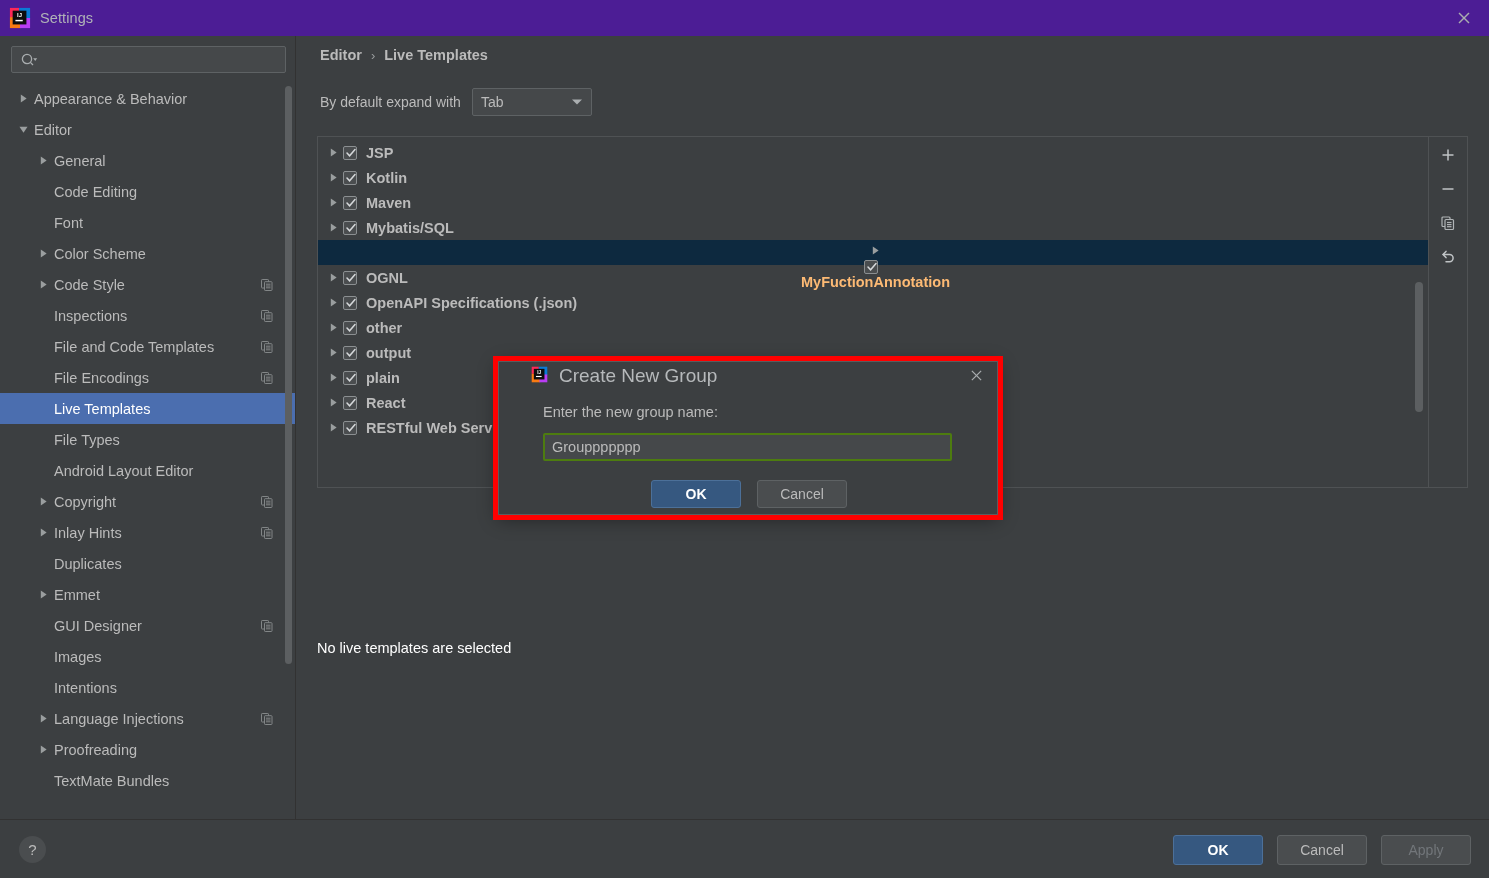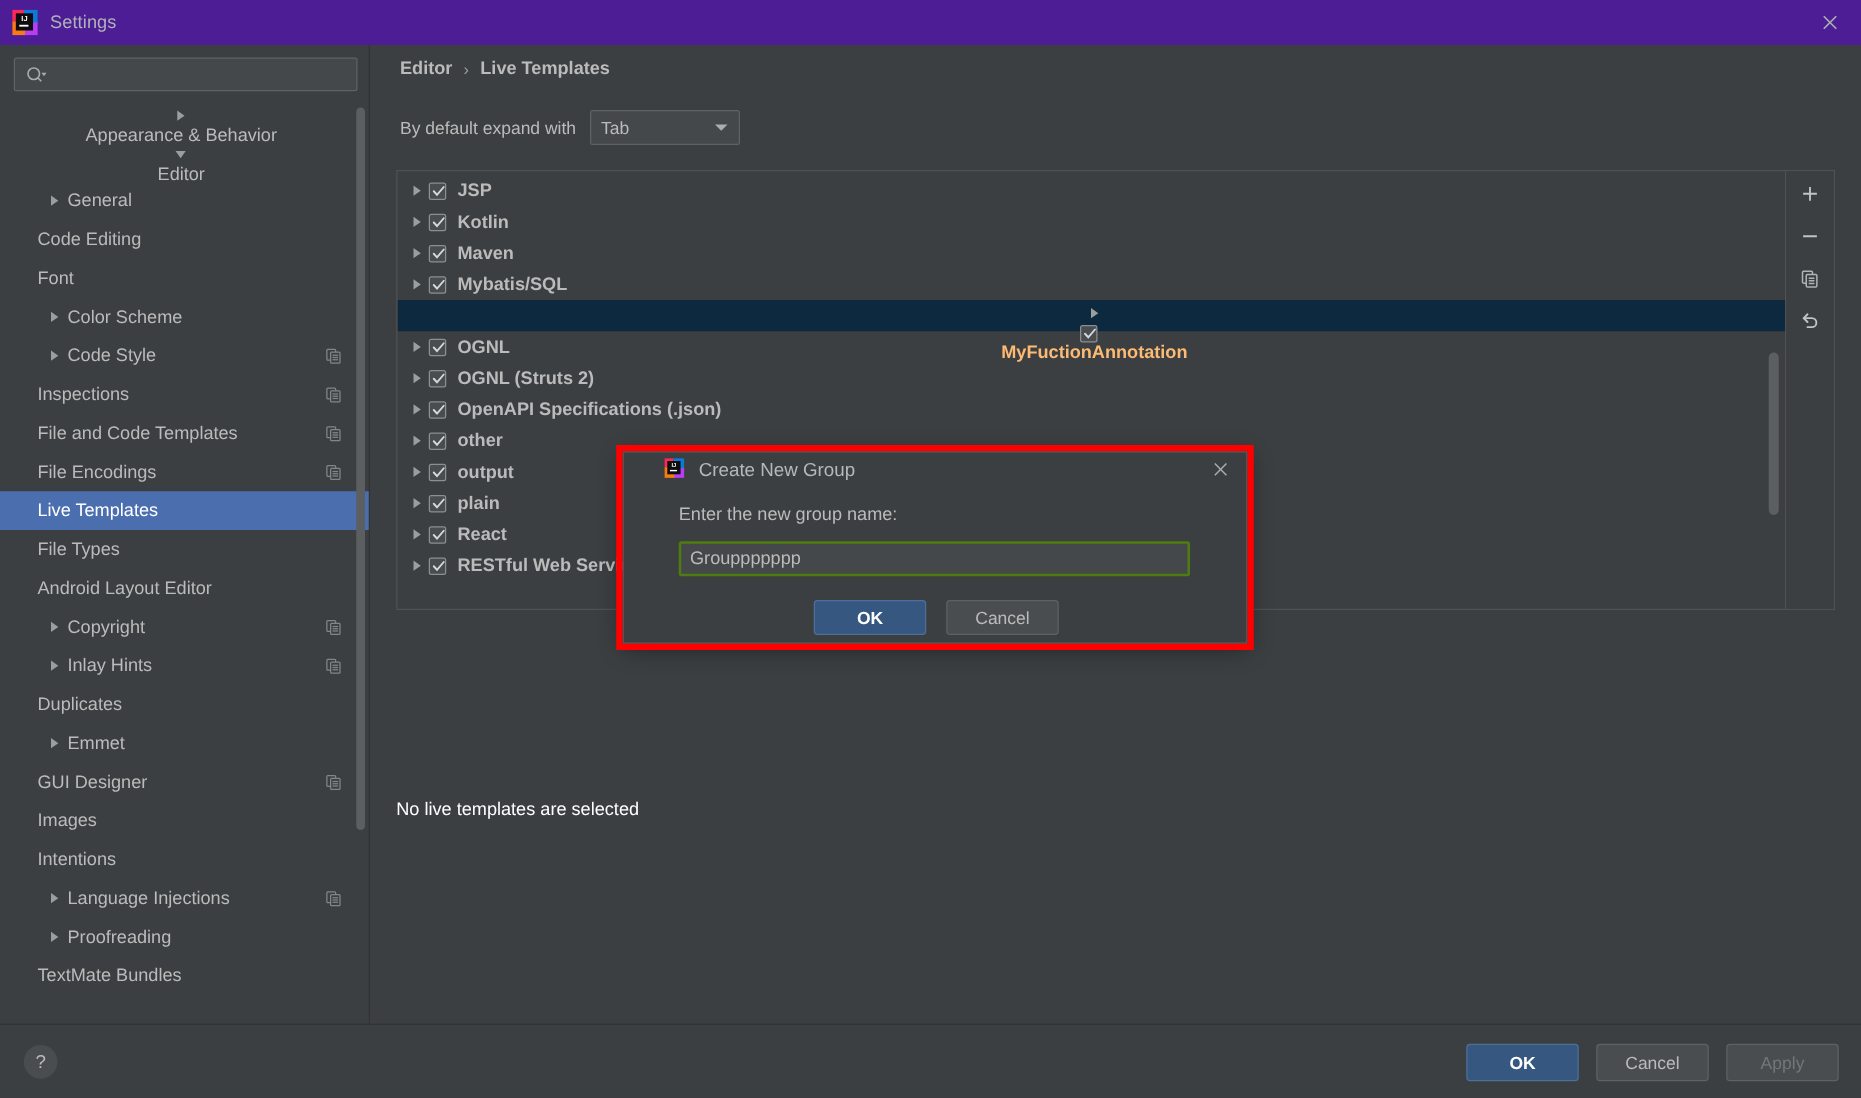--- a/index.html
+++ b/index.html
@@ -82,25 +82,25 @@
   }
   .tree-arrow svg { width: 9px; height: 9px; }
   .tree-label { white-space: nowrap; }
   .tree-copy {
     margin-left: auto; width: 14px; height: 14px;
     flex: 0 0 14px; opacity: .75;
   }
   .tree-copy svg { width: 14px; height: 14px; display: block; }
 
   
-  .lvl0 { padding-left: 14px; flex-direction: column; }
+  .lvl0 { padding-left: 14px; }
   .lvl1 { padding-left: 34px; }
   .lvl0 .tree-label, .lvl1 .tree-label { margin-left: 2px; }
   .lvl0.noarrow { padding-left: 32px; }
-  .lvl1.noarrow { padding-left: 28px; }
+  .lvl1.noarrow { padding-left: 52px; }
 
   .sidebar-scrollbar {
     position: absolute; right: 4px; top: 50px;
     width: 7px; height: 578px;
     background: #5c5f61; border-radius: 4px;
   }
   .sidebar-divider {
     position: absolute; left: 295px; top: 36px;
     width: 1px; height: 783px; background: #323232;
   }
@@ -271,21 +271,21 @@
     display: flex; align-items: center;
     padding-left: 31px;
     position: relative;
   }
   .dlg-logo {
     position: absolute; left: 32px; top: 4px;
     width: 17px; height: 17px;
   }
   .dlg-title-text {
     margin-left: 29px;
-    font-size: 15px; color: #b6b9bb;
+    font-size: 19px; color: #b6b9bb;
   }
   .dlg-close {
     position: absolute; right: 12px; top: 4px;
     width: 18px; height: 18px;
     display: flex; align-items: center; justify-content: center;
     cursor: pointer;
   }
   .dlg-close svg { width: 13px; height: 13px; }
   .dlg-label {
     position: absolute; left: 44px; top: 42px;
@@ -647,33 +647,20 @@
               <svg viewBox="0 0 10 10">
                 <polygon points="2,0.5 8.5,5 2,9.5" fill="#9a9e9f"></polygon>
               </svg>
             </span>
             <span class="tcheck">
               <svg viewBox="0 0 12 12" fill="none" stroke="#d6d9db" stroke-width="1.5" stroke-linecap="round">
                 <polyline points="2,6 4.6,8.8 10,2.6"></polyline>
               </svg>
             </span>
             <span class="trow-label">OGNL</span>
-          </div>
-          <div class="trow">
-            <span class="trow-arrow">
-              <svg viewBox="0 0 10 10">
-                <polygon points="2,0.5 8.5,5 2,9.5" fill="#9a9e9f"></polygon>
-              </svg>
-            </span>
-            <span class="tcheck">
-              <svg viewBox="0 0 12 12" fill="none" stroke="#d6d9db" stroke-width="1.5" stroke-linecap="round">
-                <polyline points="2,6 4.6,8.8 10,2.6"></polyline>
-              </svg>
-            </span>
-            <span class="trow-label">OGNL (Struts 2)</span>
           </div>
           <div class="trow">
             <span class="trow-arrow">
               <svg viewBox="0 0 10 10">
                 <polygon points="2,0.5 8.5,5 2,9.5" fill="#9a9e9f"></polygon>
               </svg>
             </span>
             <span class="tcheck">
               <svg viewBox="0 0 12 12" fill="none" stroke="#d6d9db" stroke-width="1.5" stroke-linecap="round">
                 <polyline points="2,6 4.6,8.8 10,2.6"></polyline>

